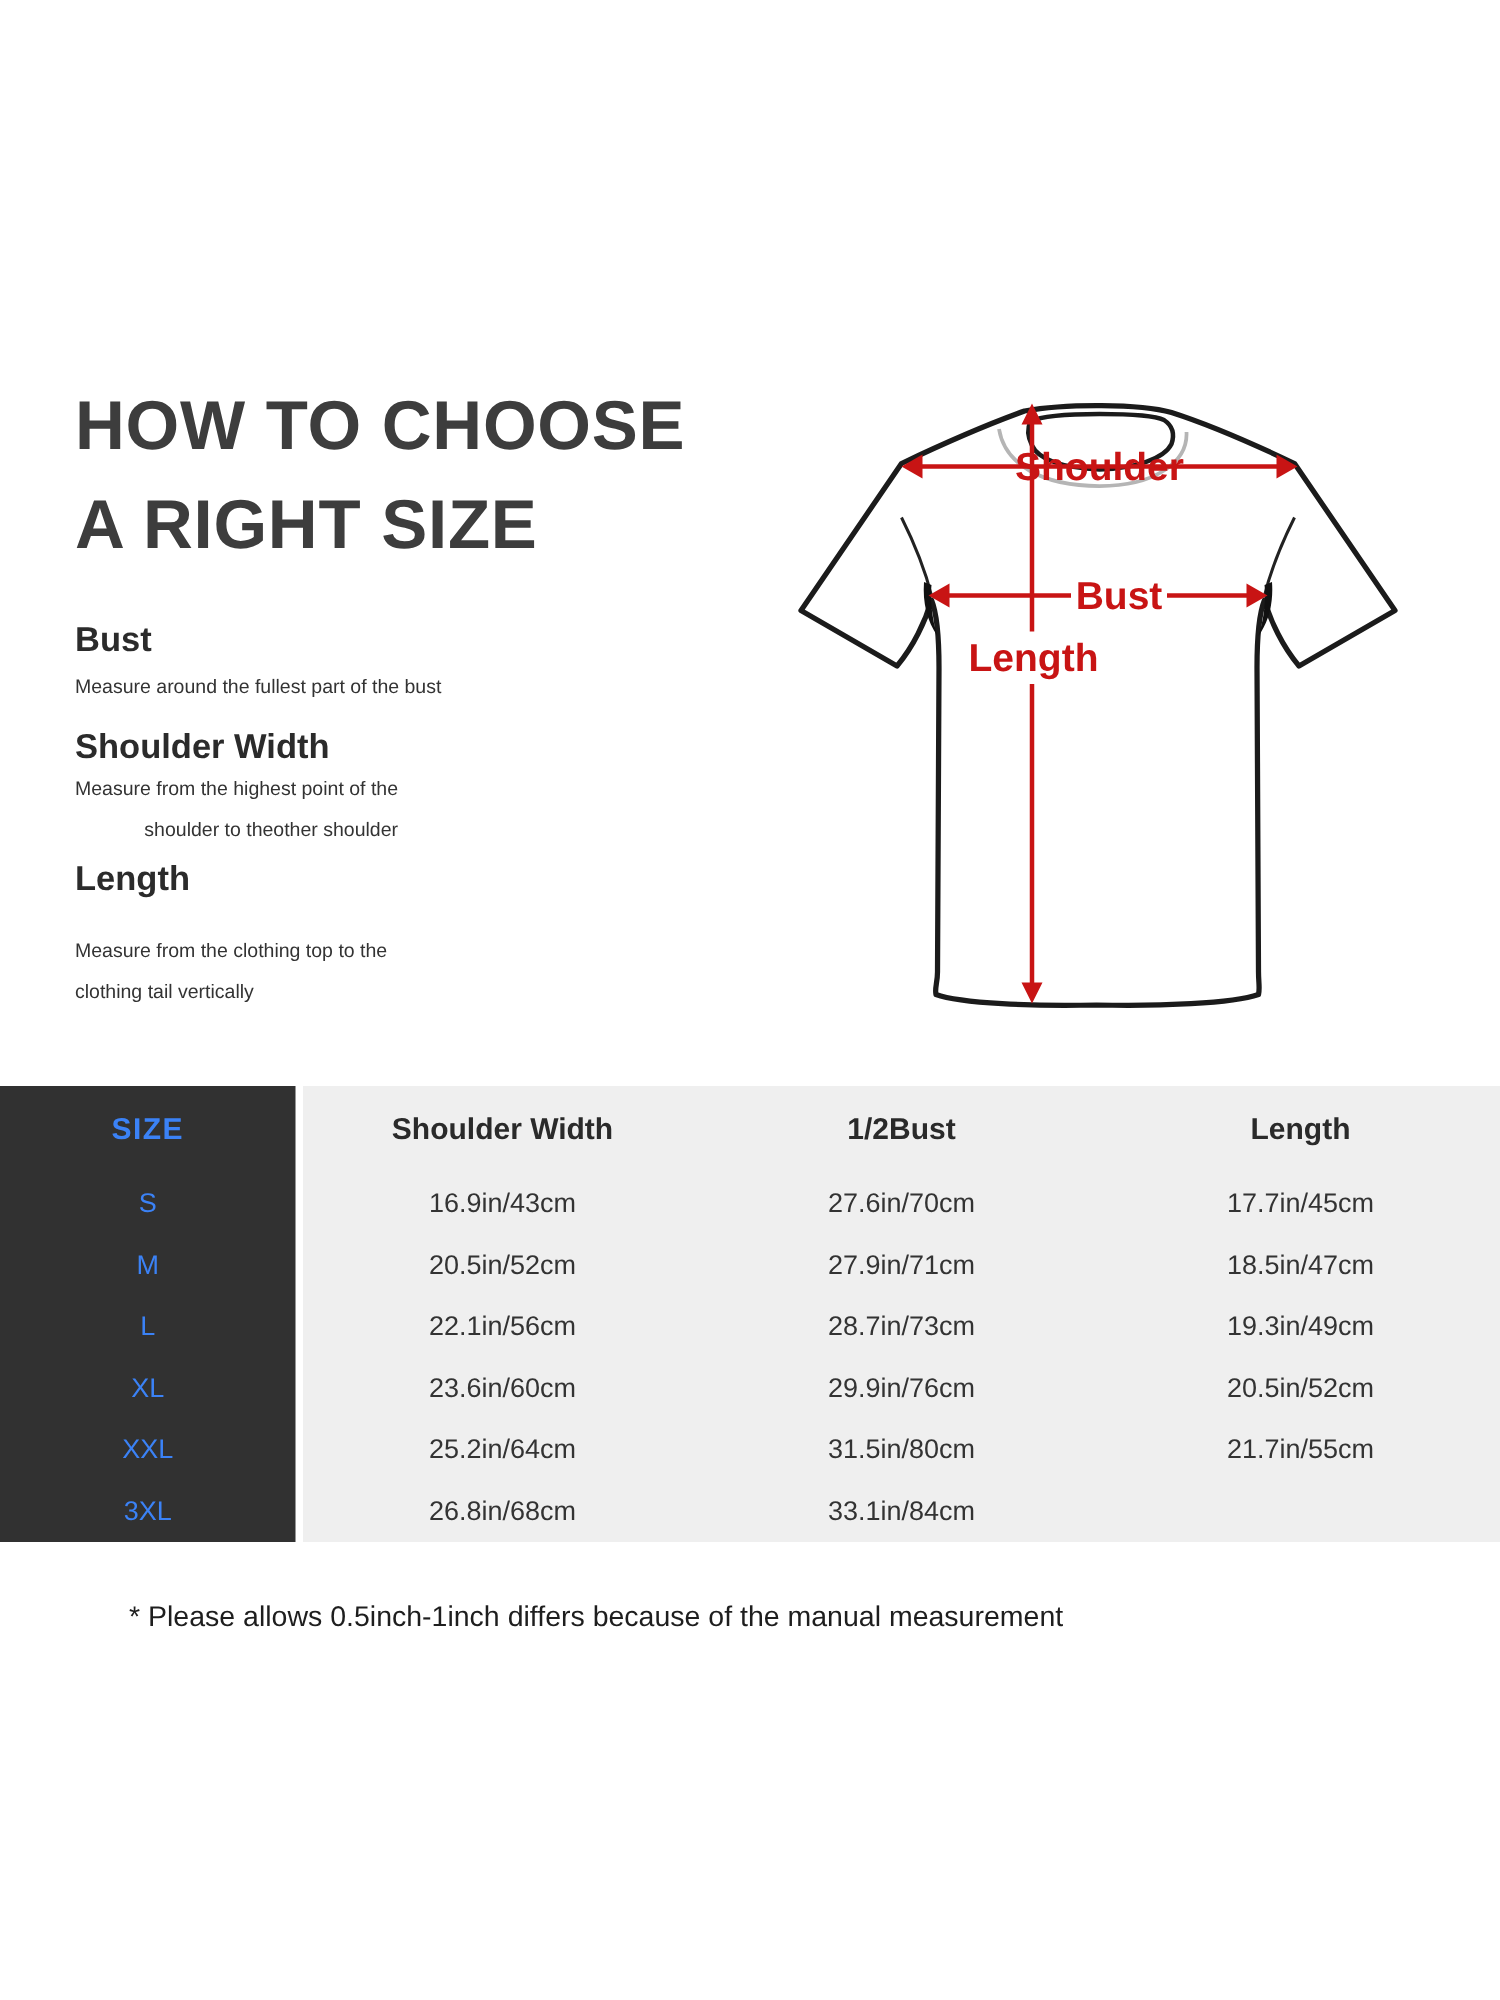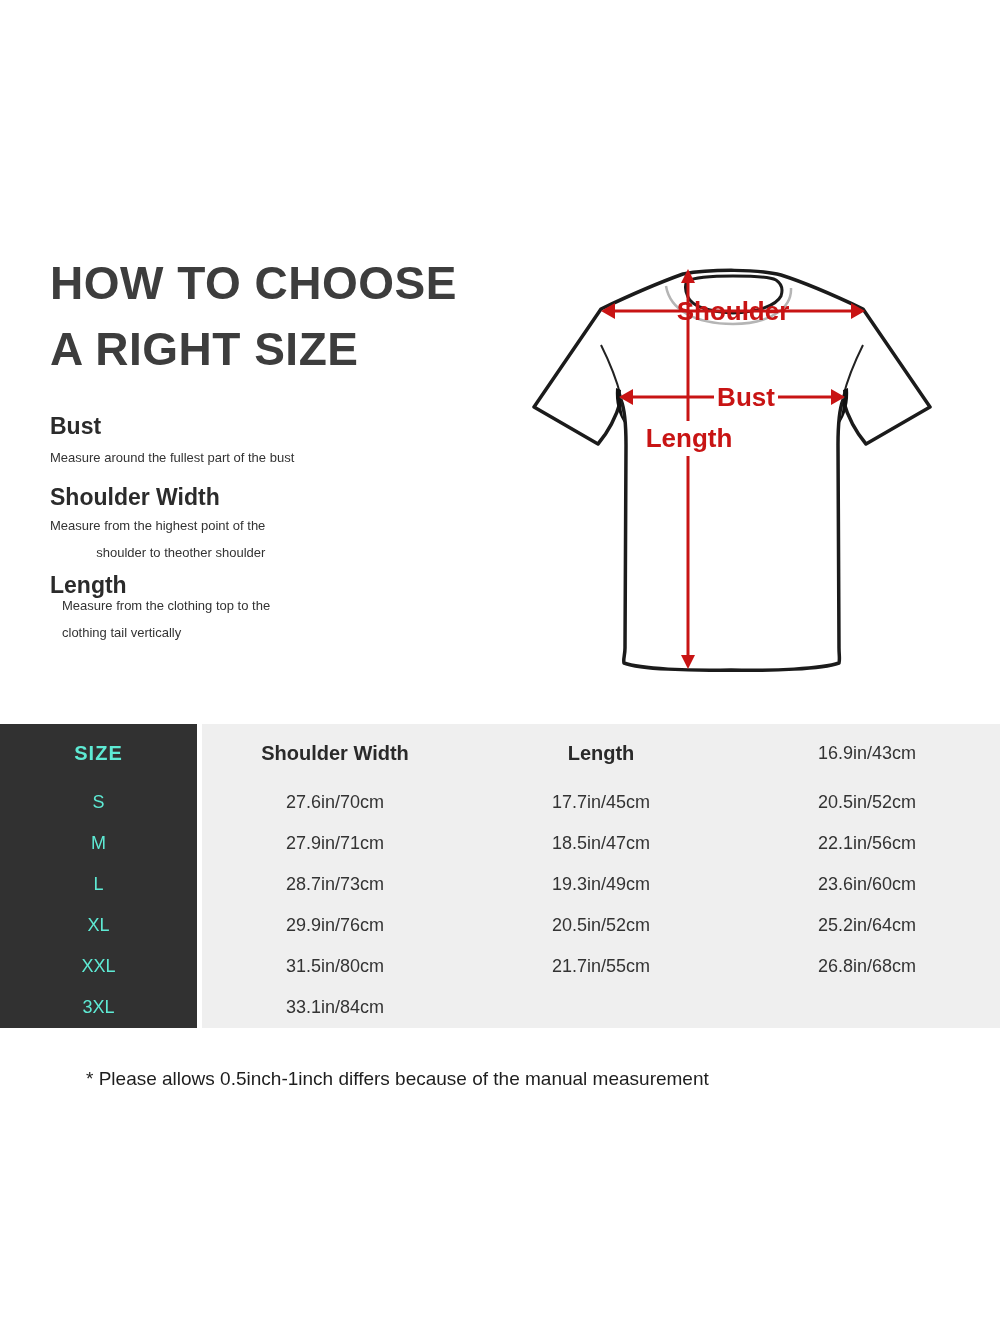--- a/index.html
+++ b/index.html
@@ -5,27 +5,27 @@
   html,body{margin:0;padding:0;background:#ffffff;}
   body{width:1000px;height:1333px;font-family:"Liberation Sans",sans-serif;}
   .canvas{position:relative;width:1000px;height:1333px;background:#ffffff;overflow:hidden;}
 
   .h1{position:absolute;left:50px;top:250px;font-size:46px;font-weight:700;color:#3d3d3d;line-height:66px;letter-spacing:.5px;}
 
   .ititle{position:absolute;left:50px;font-size:23px;font-weight:700;color:#2b2b2b;}
   .ibody{position:absolute;left:50px;font-size:13px;color:#333333;line-height:27px;}
   .t-bust{top:413px;}   .b-bust{top:444px;}
   .t-sw{top:484px;}     .b-sw{top:512px;text-align:right;}
-  .t-len{top:572px;}    .b-len{top:592px;margin-left:12px;}
+  .t-len{top:572px;}    .b-len{top:620px;}
 
   .shirt-svg{position:absolute;left:500px;top:240px;}
 
   .tbl-dark{position:absolute;left:0;top:724px;width:197px;height:304px;background:#313131;
     display:grid;grid-template-rows:58px repeat(6,41px);}
-  .tbl-dark > div{display:flex;align-items:center;justify-content:center;color:#5eead4;}
+  .tbl-dark > div{display:flex;align-items:center;justify-content:center;color:#3b82f6;}
   .th-size{font-weight:700;font-size:20px;letter-spacing:1px;}
   .size-label{font-size:18px;}
 
   .tbl-gray{position:absolute;left:202px;top:724px;width:798px;height:304px;background:#efefef;
     display:grid;grid-template-columns:repeat(3,1fr);grid-template-rows:58px repeat(6,41px);}
   .tbl-gray > div{display:flex;align-items:center;justify-content:center;}
   .th{font-weight:700;font-size:20px;color:#2a2a2a;}
   .tv{font-size:18px;color:#333333;}
 
   .footnote{position:absolute;left:42px;top:1068px;font-size:19px;color:#1e1e1e;margin-left:44px;}
@@ -123,20 +123,21 @@
     <div class="size-label">S</div>
     <div class="size-label">M</div>
     <div class="size-label">L</div>
     <div class="size-label">XL</div>
     <div class="size-label">XXL</div>
     <div class="size-label">3XL</div>
   </div>
 
   <div class="tbl-gray">
     <div class="th">Shoulder Width</div>
+    <div class="th">1/2Bust</div>
     <div class="th">Length</div>
 
     <div class="tv">16.9in/43cm</div>
     <div class="tv">27.6in/70cm</div>
 
     <div class="tv">17.7in/45cm</div>
     <div class="tv">20.5in/52cm</div>
     <div class="tv">27.9in/71cm</div>
 
     <div class="tv">18.5in/47cm</div>

